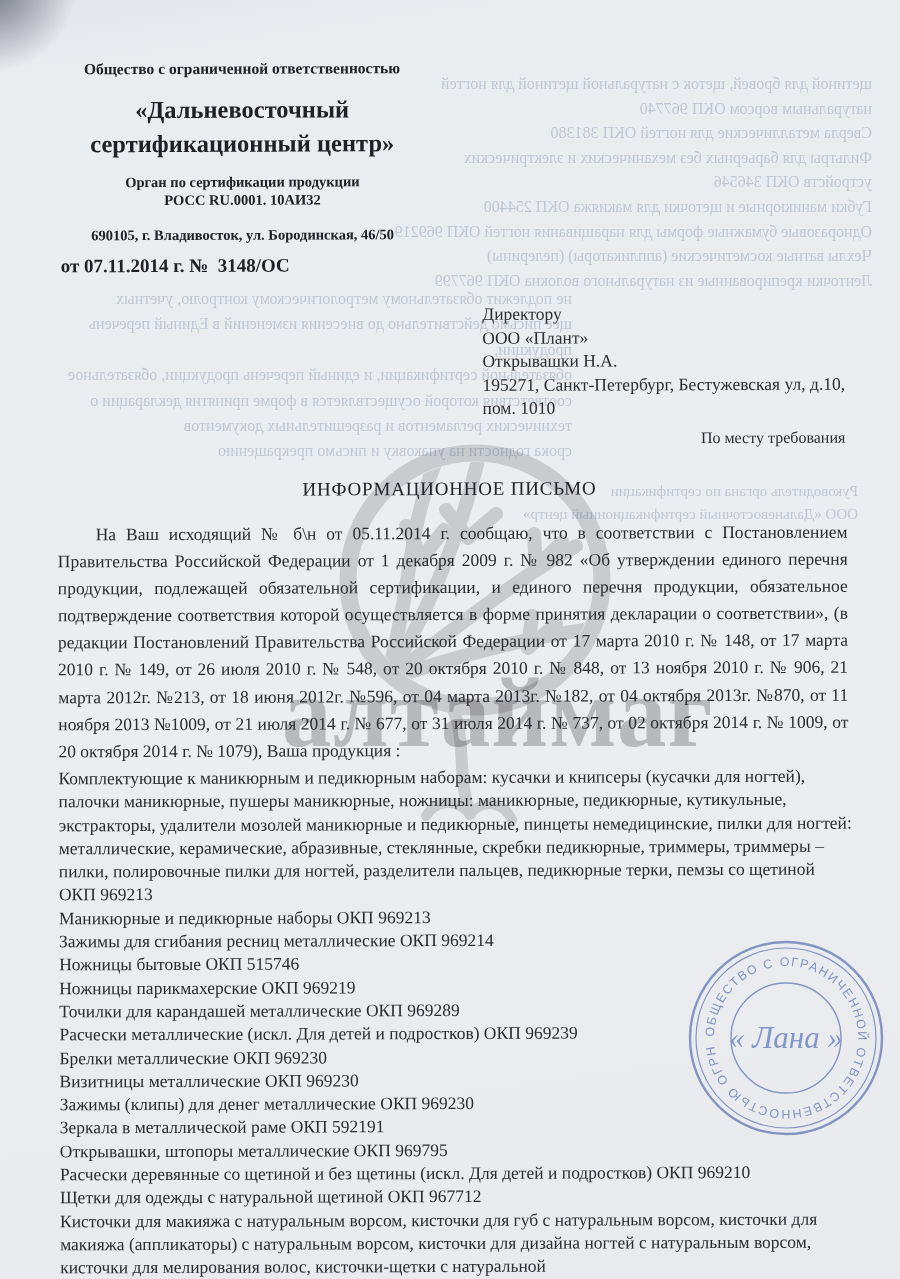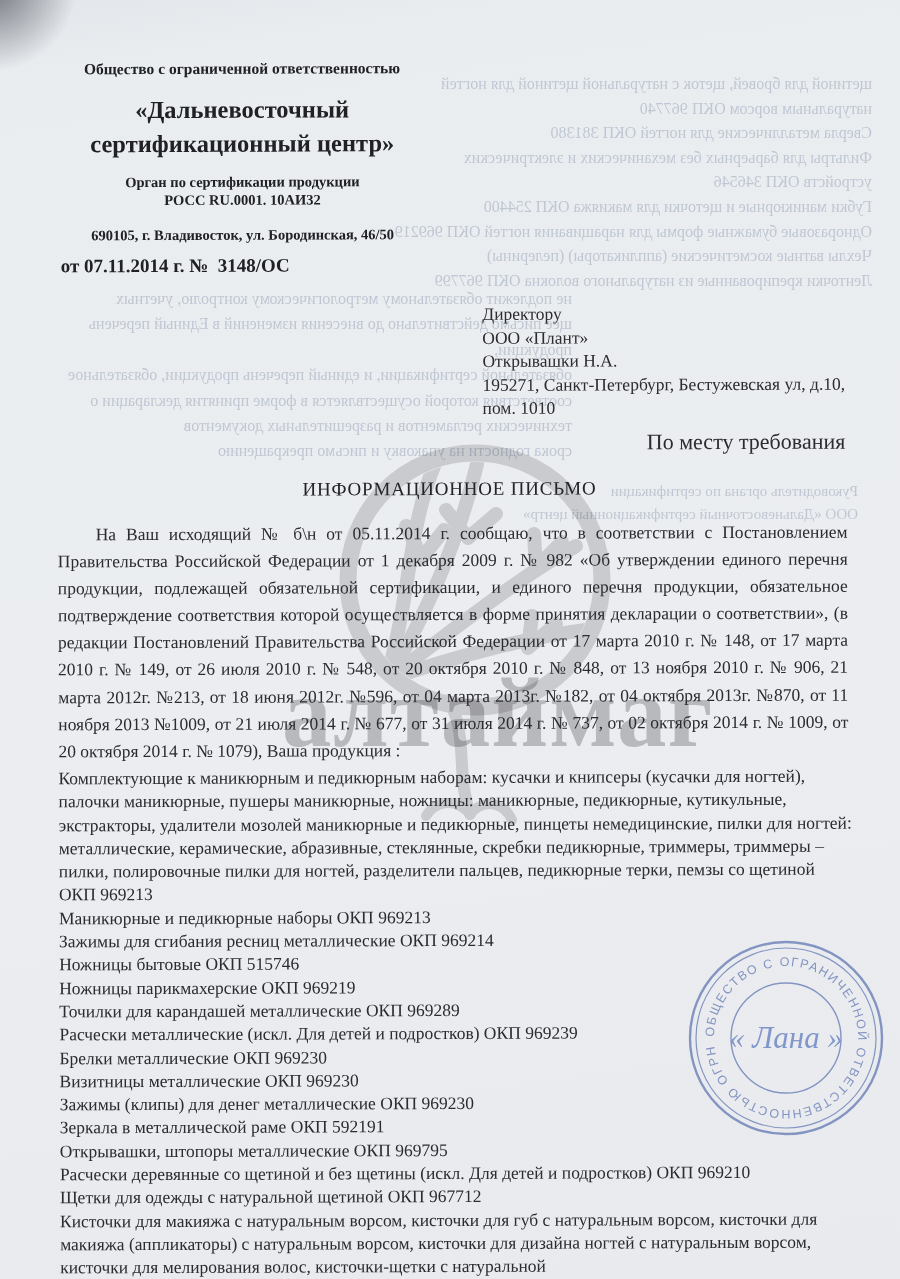--- a/index.html
+++ b/index.html
@@ -45,21 +45,21 @@
   .letter{transform:rotate(-0.2deg);}
   .letterhead{position:absolute;left:58px;top:58px;width:372px;text-align:center;font-weight:bold;color:#202026;}
   .lh-orgtype{font-size:15.5px;line-height:20px;}
   .lh-orgname{font-size:24.5px;line-height:34px;margin-top:14px;}
   .lh-role{font-size:14.5px;line-height:18px;margin-top:12px;}
   .lh-number{font-size:14.5px;line-height:18px;}
   .lh-address{font-size:14.5px;margin-top:18px;white-space:nowrap;}
   .ref-line{position:absolute;left:62px;top:254px;font-weight:bold;font-size:19px;white-space:pre;color:#202026;text-align:center;}
 
   .addressee{position:absolute;right:54px;top:303px;text-align:left;font-size:17.5px;line-height:23.5px;}
-  .delivery-note{position:absolute;right:54px;top:430px;font-size:22px;margin-left:44px;}
+  .delivery-note{position:absolute;right:54px;top:430px;font-size:16px;margin-left:44px;}
 
   .title{position:absolute;left:0;top:478px;width:900px;text-align:center;
     font-size:19px;letter-spacing:.8px;color:#232329;}
 
   .para1{position:absolute;left:58px;top:520px;width:790px;
     font-size:17.5px;line-height:27.1px;text-align:justify;text-indent:38px;}
 
   .lower{position:absolute;left:58px;top:766px;width:794px;
     font-size:17.5px;line-height:23.3px;}
   .lower p{margin:0;padding:0;}

